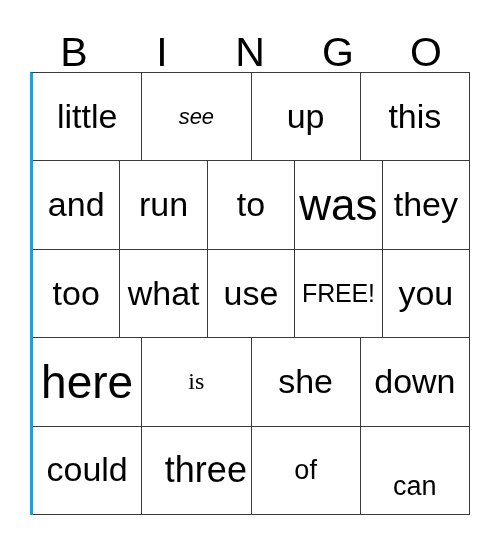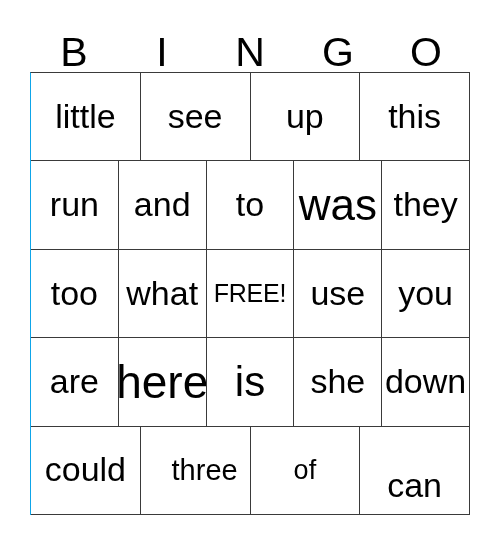--- a/index.html
+++ b/index.html
@@ -43,21 +43,21 @@
     line-height: 0.98;
     letter-spacing: 0;
     color: #000000;
     display: block;
   }
 
   
   .grid {
     width: 440px;
     border-top: 1px solid #3a3a3a;
-    border-left: 1px solid #0ea5e9;
+    border-left: 3px solid #0ea5e9;
     box-sizing: border-box;
   }
   .grid-row {
     display: flex;
     width: 100%;
     height: 88.4px;
   }
   .cell {
     flex: 1 1 88px;
     width: 88px;
@@ -105,93 +105,90 @@
     </div>
   </div>
 
   <div class="grid">
 
     <div class="grid-row">
       <div class="cell">
           <span class="cell-text" style="font-size: 34px;">little</span>
         </div>
       <div class="cell">
-          <span class="cell-text" style="font-size: 34px;">see</span>
+          <span class="cell-text" style="font-size: 22px; font-style: italic;">see</span>
         </div>
       <div class="cell">
           <span class="cell-text" style="font-size: 34px;">up</span>
         </div>
       <div class="cell">
           <span class="cell-text" style="font-size: 34px;">this</span>
         </div>
     </div>
 
     <div class="grid-row">
       <div class="cell">
-          <span class="cell-text" style="font-size: 34px;">run</span>
+          <span class="cell-text" style="font-size: 34px;">and</span>
         </div>
       <div class="cell">
-          <span class="cell-text" style="font-size: 34px;">and</span>
+          <span class="cell-text" style="font-size: 34px;">run</span>
         </div>
       <div class="cell">
           <span class="cell-text" style="font-size: 34px; text-align: right;">to</span>
         </div>
       <div class="cell">
           <span class="cell-text" style="font-size: 44px;">was</span>
         </div>
       <div class="cell">
           <span class="cell-text" style="font-size: 34px;">they</span>
         </div>
     </div>
 
     <div class="grid-row">
       <div class="cell">
           <span class="cell-text" style="font-size: 34px;">too</span>
         </div>
       <div class="cell">
           <span class="cell-text" style="font-size: 34px;">what</span>
         </div>
+      <div class="cell">
+          <span class="cell-text" style="font-size: 34px;">use</span>
+        </div>
       <div class="cell free">
           <span class="cell-text" style="font-size: 25px;">FREE!</span>
-        </div>
-      <div class="cell">
-          <span class="cell-text" style="font-size: 34px;">use</span>
         </div>
       <div class="cell">
           <span class="cell-text" style="font-size: 34px;">you</span>
         </div>
     </div>
 
     <div class="grid-row">
       <div class="cell">
-          <span class="cell-text" style="font-size: 34px;">are</span>
-        </div>
-      <div class="cell">
           <span class="cell-text" style="font-size: 46px;">here</span>
         </div>
       <div class="cell">
-          <span class="cell-text" style="font-size: 42px;">is</span>
+          <span class="cell-text" style="font-size: 24px; font-family: Liberation Serif, serif;">is</span>
         </div>
       <div class="cell">
           <span class="cell-text" style="font-size: 34px;">she</span>
         </div>
       <div class="cell">
           <span class="cell-text" style="font-size: 34px;">down</span>
         </div>
     </div>
 
     <div class="grid-row">
       <div class="cell">
           <span class="cell-text" style="font-size: 34px;">could</span>
         </div>
       <div class="cell">
-          <span class="cell-text" style="font-size: 29px; margin-left: 19px;">three</span>
+          <span class="cell-text" style="font-size: 36px; margin-left: 19px;">three</span>
         </div>
       <div class="cell">
           <span class="cell-text" style="font-size: 27px;">of</span>
         </div>
       <div class="cell">
-          <span class="cell-text" style="font-size: 34px; margin-top: 32px;">can</span>
+          <span class="cell-text" style="font-size: 27px; margin-top: 32px;">can</span>
         </div>
     </div>
 
   </div>
 </div>
 
 </body></html>

